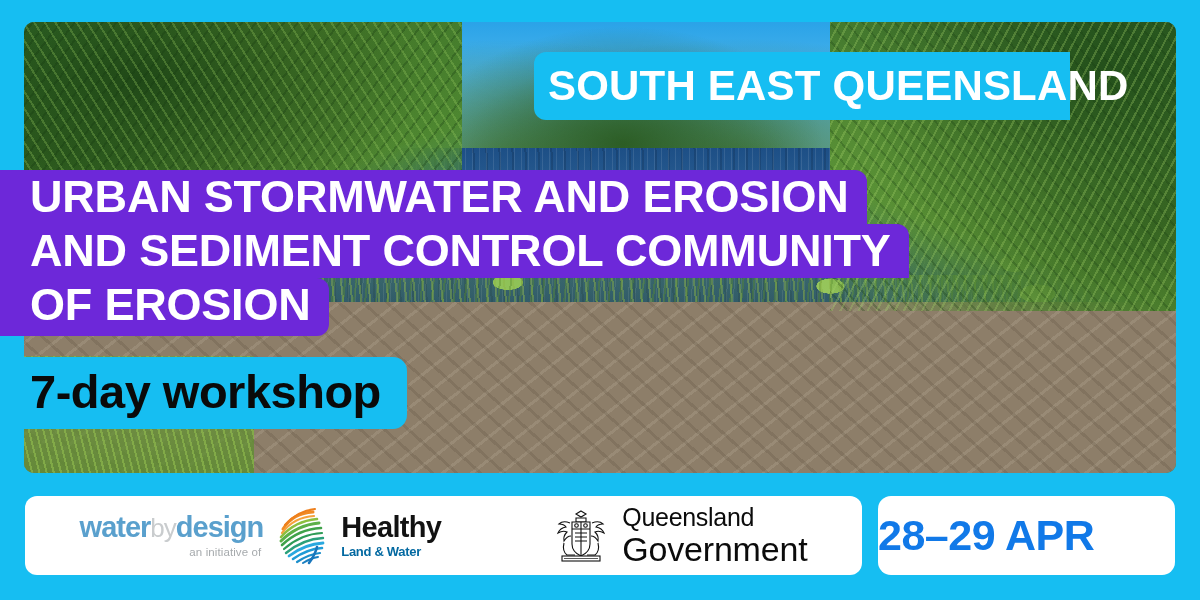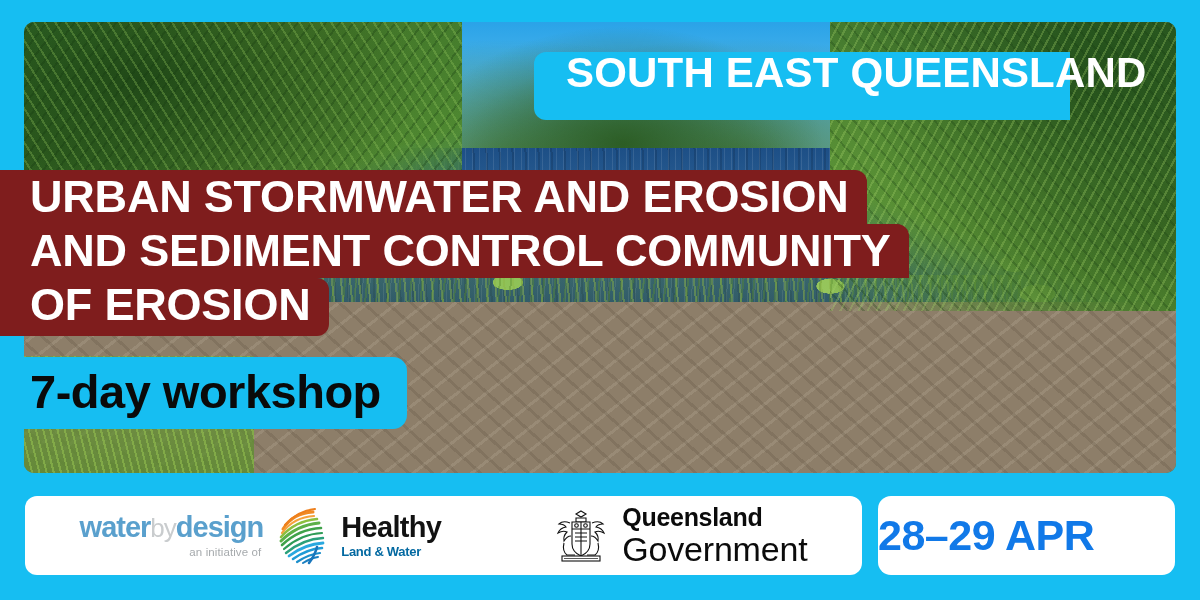--- a/index.html
+++ b/index.html
@@ -166,41 +166,41 @@
   
   .seq-block {
     position: absolute;
     left: 534px;
     top: 52px;
     width: 536px;
     height: 68px;
     background: #16BEF2;
     border-radius: 12px 0 0 12px;
     display: flex;
-    align-items: flex-start;
-    padding-left: 32px;
+    align-items: center;
+    padding-left: 14px;
     box-sizing: border-box;
   }
   .seq-text {
     color: #ffffff;
     font-weight: 900;
     font-size: 42px;
     letter-spacing: 0.2px;
     line-height: 1;
     white-space: nowrap;
   }
 
   .title-wrap {
     position: absolute;
     left: 0;
     top: 170px;
     width: 1010px;
   }
   .title-line {
-    background: #7f1d1d;
+    background: #6d28d9;
     color: #ffffff;
     font-weight: 900;
     font-size: 45px;
     line-height: 52px;
     letter-spacing: -0.2px;
     white-space: nowrap;
     display: block;
     width: fit-content;
     padding: 1px 18px 1px 30px;
     box-sizing: content-box;
@@ -292,21 +292,21 @@
     margin-top: 3px;
     line-height: 1;
   }
 
   
   .qg { display: flex; align-items: center; }
   .qg-crest { width: 62px; height: 62px; flex: none; margin-right: 10px; }
   .qg-words { display: flex; flex-direction: column; line-height: 1; }
   .qg-l1 {
     font-size: 25px;
-    font-weight: 700;
+    font-weight: 400;
     color: #0b0b0b;
     letter-spacing: -0.3px;
     line-height: 1.08;
   }
   .qg-l2 {
     font-size: 34px;
     font-weight: 400;
     color: #0b0b0b;
     letter-spacing: -0.2px;
     line-height: 1.08;

